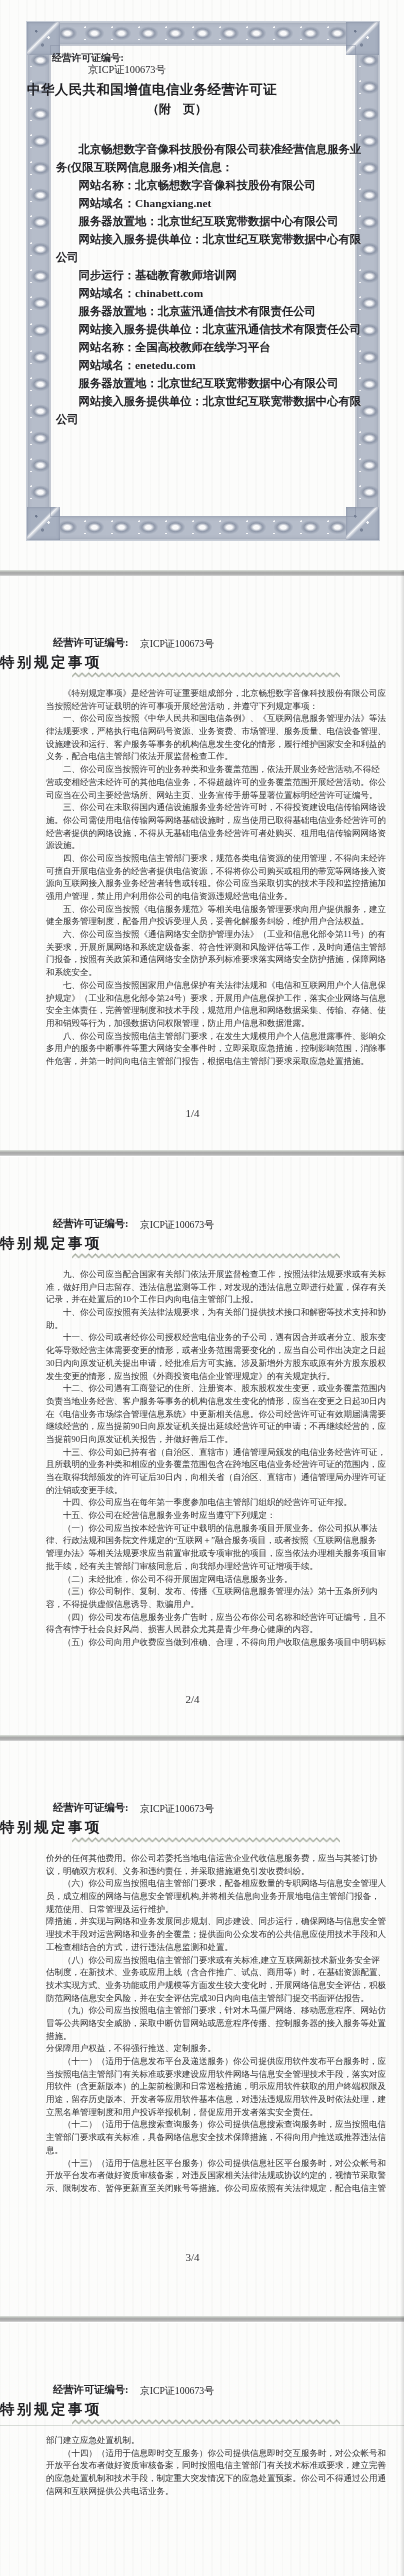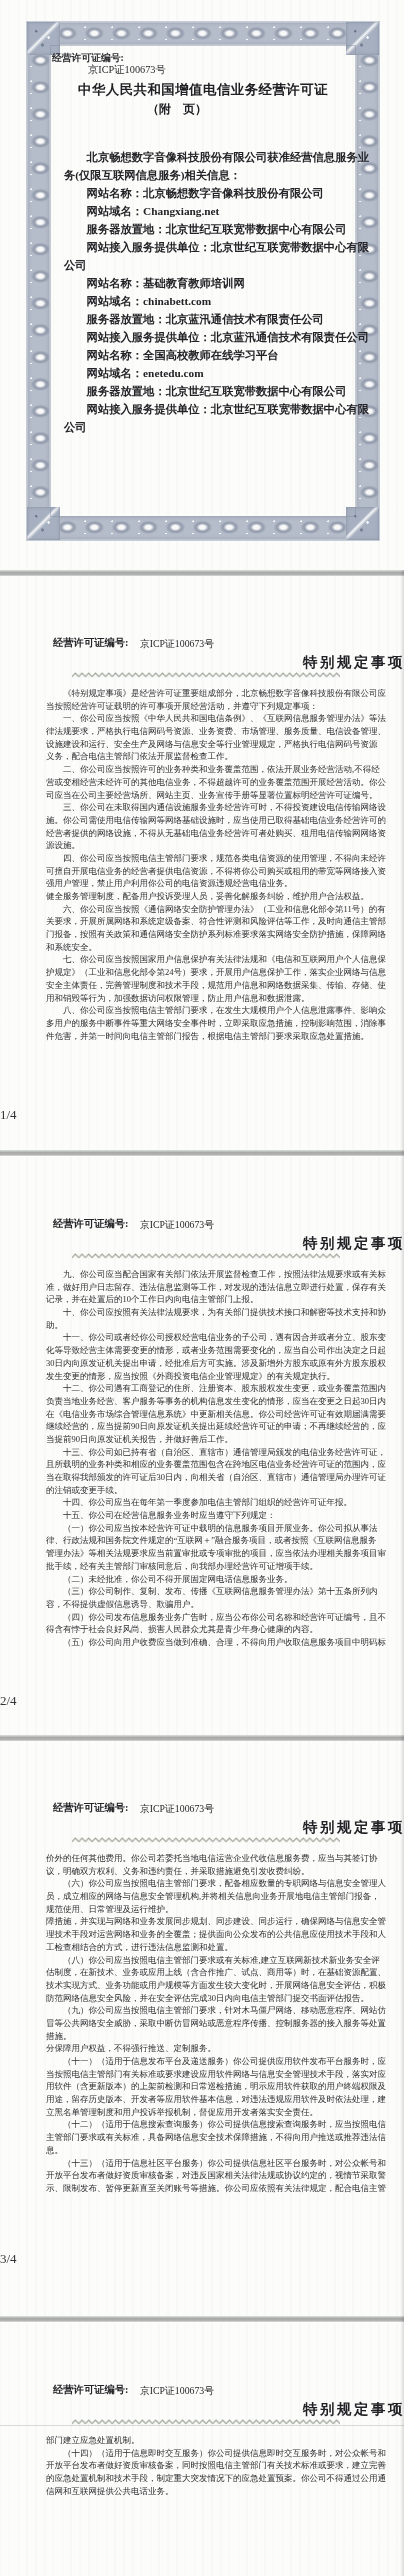--- a/index.html
+++ b/index.html
@@ -33,47 +33,47 @@
       linear-gradient(135deg, rgba(255,255,255,0) 42%, rgba(255,255,255,0.85) 47%, rgba(255,255,255,0) 54%),
       radial-gradient(circle 2.1px at 9.3px 9.3px, rgba(82,94,118,0.7) 50%, rgba(82,94,118,0) 70%),
       radial-gradient(circle 2.1px at 21.6px 15.5px, rgba(255,255,255,0.9) 50%, rgba(255,255,255,0) 70%),
       radial-gradient(circle 2.6px at 15.5px 23px, rgba(82,94,118,0.55) 50%, rgba(82,94,118,0) 75%);
     box-shadow: inset 0 0 3.1px rgba(90,100,124,0.55);}
   .corner.tl{left:0;top:0;} .corner.tr{right:0;top:0;}
   .corner.bl{left:0;bottom:0;} .corner.br{right:0;bottom:0;}
 
   .cert-label{position:absolute;left:52px;top:52px;font-size:9.8px;font-weight:bold;color:#2a2a2e;}
   .cert-number{position:absolute;left:88px;top:63px;font-size:10.3px;color:#2a2a2e;}
-  .cert-title{position:absolute;left:27px;top:81px;width:352px;margin:0;text-align:center;
+  .cert-title{position:absolute;left:27px;top:81px;width:352px;margin:0;
               font-size:13.4px;font-weight:bold;letter-spacing:0.5px;color:#202024;}
   .cert-subtitle{position:absolute;left:27px;top:101px;width:300px;text-align:center;
                  font-size:12px;font-weight:bold;color:#202024;}
-  .cert-body{position:absolute;left:64px;top:140px;width:332px;margin-top:8px;}
+  .cert-body{position:absolute;left:56px;top:140px;width:332px;}
   .cert-body .cline{height:18px;line-height:18px;font-size:11.3px;font-weight:bold;
                     white-space:nowrap;color:#242428;}
 
   
   .divider{position:absolute;left:0;width:405px;height:6.2px;
     background:linear-gradient(180deg,#dfe4de 0%,#c2c5c0 20%,#a6a6a6 45%,#b4b4b4 75%,#d8d8d8 100%);}
   .d1{top:570px;} .d2{top:1150px;} .d3{top:1735px;} .d4{top:2316px;}
 
   
   .s2{top:576px;height:574px;}
   .s3{top:1157px;height:578px;}
   .s4{top:1741px;height:575px;}
   .s5{top:2323px;height:551px;}
 
   .doc .label{position:absolute;left:53px;top:60px;font-size:10.3px;font-weight:bold;color:#26262a;}
   .doc .number{position:absolute;left:140px;top:62px;font-size:9.8px;color:#26262a;}
-  .doc .title{position:absolute;left:0;top:77px;width:405px;margin:0;text-align:right;
+  .doc .title{position:absolute;left:0;top:77px;width:405px;margin:0;text-align:left;
               font-size:14.4px;font-weight:bold;letter-spacing:2.6px;color:#222226;}
   .doc .zigzag{position:absolute;left:72px;top:96px;}
   .doc .body{position:absolute;left:46px;top:111px;width:342px;}
   .doc .body .line{height:12.7px;line-height:12.7px;font-size:8.5px;white-space:nowrap;color:#2c2c2f;}
-  .doc .footer{position:absolute;left:0;width:385px;font-size:13px;color:#333336;}
+  .doc .footer{position:absolute;left:0;width:385px;text-align:center;font-size:11px;color:#333336;}
   .s2 .footer{top:531px;} .s3 .footer{top:536px;} .s4 .footer{top:510px;}
 
   .faint-line{position:absolute;left:0;top:102px;width:405px;height:0.5px;background:rgba(150,160,150,0.35);}
 
   
   .edge-right{position:absolute;right:0;top:570px;width:4.6px;height:2303px;
     background:linear-gradient(90deg,rgba(0,0,0,0) 0%,rgba(0,0,0,0.10) 60%,rgba(0,0,0,0.16) 100%);}
 </style>
 </head>
 <body>
@@ -98,21 +98,21 @@
     <div class="cert-subtitle">（附　页）</div>
     <div class="cert-body">
 
     <div class="cline">　　北京畅想数字音像科技股份有限公司获准经营信息服务业</div>
         <div class="cline">务(仅限互联网信息服务)相关信息：</div>
         <div class="cline">　　网站名称：北京畅想数字音像科技股份有限公司</div>
         <div class="cline">　　网站域名：Changxiang.net</div>
         <div class="cline">　　服务器放置地：北京世纪互联宽带数据中心有限公司</div>
         <div class="cline">　　网站接入服务提供单位：北京世纪互联宽带数据中心有限</div>
         <div class="cline">公司</div>
-        <div class="cline">　　网站名称：基础教育教师培训网</div>
+        <div class="cline">　　同步运行：基础教育教师培训网</div>
         <div class="cline">　　网站域名：chinabett.com</div>
         <div class="cline">　　服务器放置地：北京蓝汛通信技术有限责任公司</div>
         <div class="cline">　　网站接入服务提供单位：北京蓝汛通信技术有限责任公司</div>
         <div class="cline">　　网站名称：全国高校教师在线学习平台</div>
         <div class="cline">　　网站域名：enetedu.com</div>
         <div class="cline">　　服务器放置地：北京世纪互联宽带数据中心有限公司</div>
         <div class="cline">　　网站接入服务提供单位：北京世纪互联宽带数据中心有限</div>
         <div class="cline">公司</div>
       </div>
   </section>
@@ -131,32 +131,34 @@
       </pattern>
         </defs>
       <rect width="520" height="11" fill="url(#zz1)"></rect>
     </svg>
     <div class="body">
 
     <div class="line">　　《特别规定事项》是经营许可证重要组成部分，北京畅想数字音像科技股份有限公司应</div>
         <div class="line">当按照经营许可证载明的许可事项开展经营活动，并遵守下列规定事项：</div>
         <div class="line">　　一、你公司应当按照《中华人民共和国电信条例》、《互联网信息服务管理办法》等法</div>
         <div class="line">律法规要求，严格执行电信网码号资源、业务资费、市场管理、服务质量、电信设备管理、</div>
-        <div class="line">设施建设和运行、安全生产及网络与信息安全等行业管理规定，严格执行电信网码号资源</div>
+        <div class="line">设施建设和运行、客户服务等事务的机构信息发生变化的情形，履行维护国家安全和利益的</div>
         <div class="line">义务，配合电信主管部门依法开展监督检查工作。</div>
         <div class="line">　　二、你公司应当按照许可的业务种类和业务覆盖范围，依法开展业务经营活动,不得经</div>
         <div class="line">营或变相经营未经许可的其他电信业务，不得超越许可的业务覆盖范围开展经营活动。你公</div>
         <div class="line">司应当在公司主要经营场所、网站主页、业务宣传手册等显著位置标明经营许可证编号。</div>
         <div class="line">　　三、你公司在未取得国内通信设施服务业务经营许可时，不得投资建设电信传输网络设</div>
         <div class="line">施。你公司需使用电信传输网等网络基础设施时，应当使用已取得基础电信业务经营许可的</div>
         <div class="line">经营者提供的网络设施，不得从无基础电信业务经营许可者处购买、租用电信传输网网络资</div>
         <div class="line">源设施。</div>
         <div class="line">　　四、你公司应当按照电信主管部门要求，规范各类电信资源的使用管理，不得向未经许</div>
         <div class="line">可擅自开展电信业务的经营者提供电信资源，不得将你公司购买或租用的带宽等网络接入资</div>
+        <div class="line">源向互联网接入服务业务经营者转售或转租。你公司应当采取切实的技术手段和监控措施加</div>
         <div class="line">强用户管理，禁止用户利用你公司的电信资源违规经营电信业务。</div>
+        <div class="line">　　五、你公司应当按照《电信服务规范》等相关电信服务管理要求向用户提供服务，建立</div>
         <div class="line">健全服务管理制度，配备用户投诉受理人员，妥善化解服务纠纷，维护用户合法权益。</div>
         <div class="line">　　六、你公司应当按照《通信网络安全防护管理办法》（工业和信息化部令第11号）的有</div>
         <div class="line">关要求，开展所属网络和系统定级备案、符合性评测和风险评估等工作，及时向通信主管部</div>
         <div class="line">门报备，按照有关政策和通信网络安全防护系列标准要求落实网络安全防护措施，保障网络</div>
         <div class="line">和系统安全。</div>
         <div class="line">　　七、你公司应当按照国家用户信息保护有关法律法规和《电信和互联网用户个人信息保</div>
         <div class="line">护规定》（工业和信息化部令第24号）要求，开展用户信息保护工作，落实企业网络与信息</div>
         <div class="line">安全主体责任，完善管理制度和技术手段，规范用户信息和网络数据采集、传输、存储、使</div>
         <div class="line">用和销毁等行为，加强数据访问权限管理，防止用户信息和数据泄露。</div>
         <div class="line">　　八、你公司应当按照电信主管部门要求，在发生大规模用户个人信息泄露事件、影响众</div>

